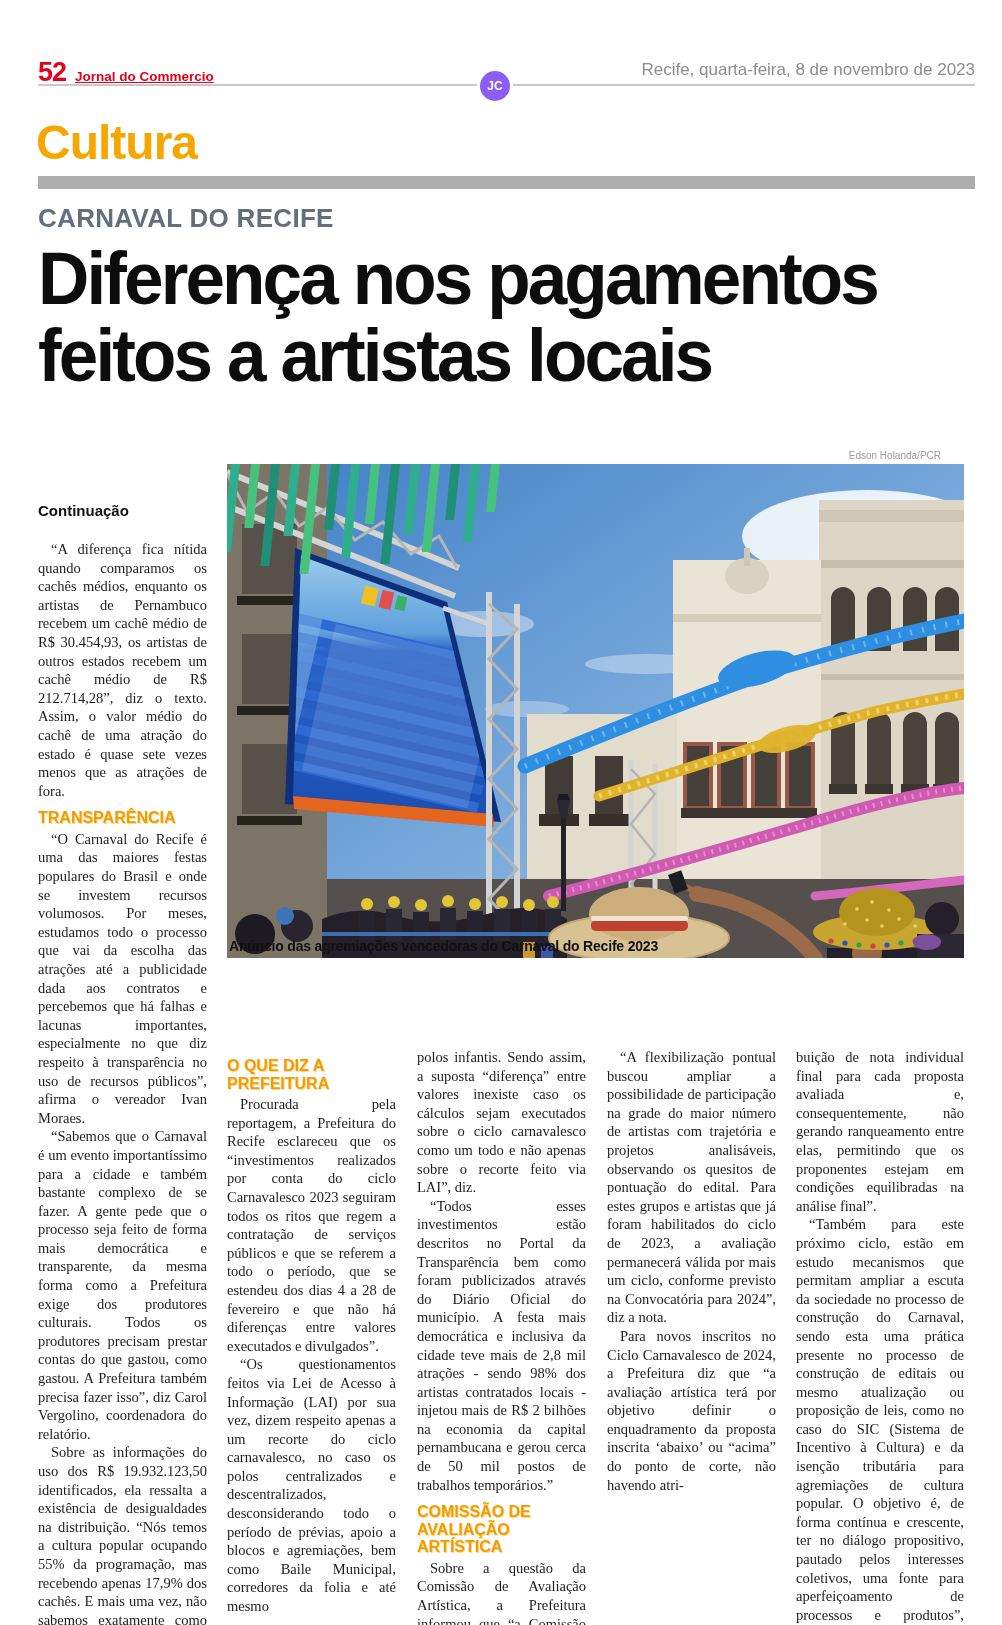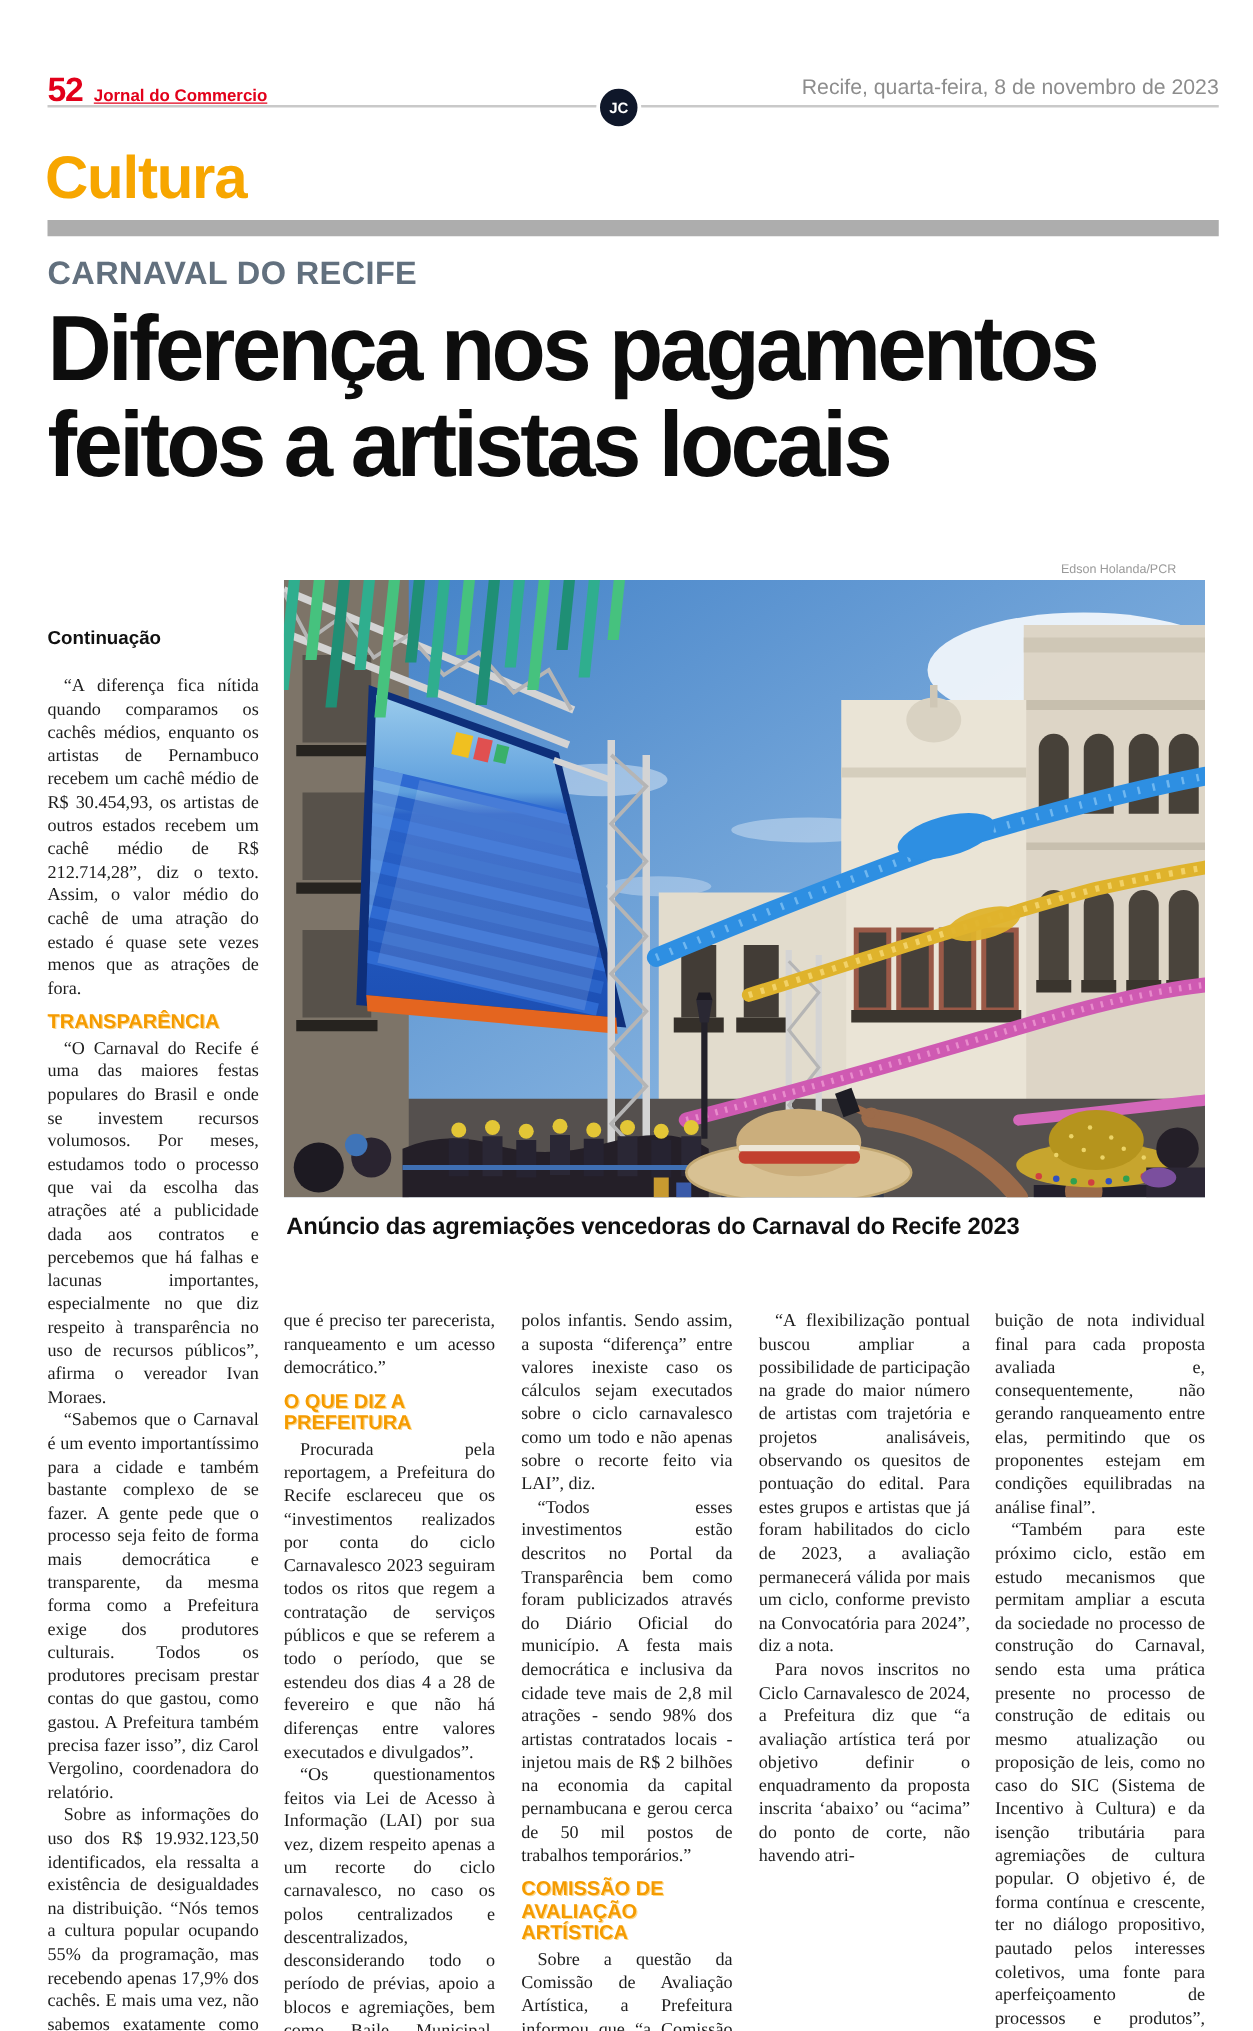--- a/index.html
+++ b/index.html
@@ -5,40 +5,40 @@
   html,body{margin:0;padding:0;background:#ffffff;}
   .page{position:relative;width:1002px;height:1625px;background:#fff;overflow:hidden;
         font-family:"Liberation Sans",sans-serif;color:#1d1d1d;padding-left:11px;}
 
   
   .hdr-left{position:absolute;left:38px;top:57px;display:flex;align-items:baseline;gap:9px;color:#E2001A;}
   .hdr-pagenum{font-size:27px;font-weight:800;letter-spacing:-1px;}
   .hdr-paper{font-size:13.5px;font-weight:700;text-decoration:underline;}
   .hdr-rule{position:absolute;left:38px;right:38px;top:84px;height:2px;background:#c9c9c9;}
   .jc-logo{position:absolute;left:477px;top:68px;width:30px;height:30px;border-radius:50%;
-           background:#0f172a;color:#fff;font-weight:800;font-size:12px;display:flex;
+           background:#8b5cf6;color:#fff;font-weight:800;font-size:12px;display:flex;
            align-items:center;justify-content:center;border:3px solid #fff;z-index:2;}
   .hdr-date{position:absolute;right:38px;top:60px;color:#8d8d8d;font-size:17px;}
 
   
   .section-title{position:absolute;left:36px;top:100px;font-size:48px;font-weight:800;
                  color:#F7A600;letter-spacing:-1px;margin-top:15px;}
   .section-bar{position:absolute;left:38px;right:38px;top:176px;height:13px;background:#ADADAD;}
   .kicker{position:absolute;left:38px;top:203px;font-size:26px;font-weight:700;color:#62707E;
           letter-spacing:.3px;}
 
   
   .headline{position:absolute;left:38px;top:240px;font-size:74px;line-height:77px;font-weight:700;
             color:#0d0d0d;letter-spacing:-3px;transform:scaleX(.96);transform-origin:left top;
             white-space:nowrap;}
 
   
   .photo-credit{position:absolute;top:450px;right:72px;font-size:10px;color:#9a9a9a;}
   .photo-figure{position:absolute;left:227px;top:464px;width:737px;height:494px;overflow:hidden;}
-  .photo-caption{position:absolute;left:229px;top:971px;width:737px;font-size:19px;font-weight:700;
+  .photo-caption{position:absolute;left:229px;top:938px;width:737px;font-size:14px;font-weight:700;
                  color:#101010;letter-spacing:-.2px;}
 
   
   .col{position:absolute;width:169px;text-align:justify;margin-top:40px;}
   .col-0{left:38px;top:462px;}
   .col-1{left:227px;top:1008px;}
   .col-2{left:417px;top:1008px;}
   .col-3{left:607px;top:1008px;}
   .col-4{left:796px;top:1008px;width:168px;}
   .body-p{margin:0;font-family:"Liberation Serif",serif;font-size:14.5px;line-height:18.6px;
@@ -295,21 +295,20 @@
 
   <div class="col col-0">
       <p class="cont-label">Continuação</p>
       <p class="body-p indent">“A diferença fica nítida quando comparamos os cachês médios, enquanto os artistas de Pernambuco recebem um cachê médio de R$ 30.454,93, os artistas de outros estados recebem um cachê médio de R$ 212.714,28”, diz o texto. Assim, o valor médio do cachê de uma atração do estado é quase sete vezes menos que as atrações de fora.</p>
       <h3 class="subhead">TRANSPARÊNCIA</h3>
       <p class="body-p indent">“O Carnaval do Recife é uma das maiores festas populares do Brasil e onde se investem recursos volumosos. Por meses, estudamos todo o processo que vai da escolha das atrações até a publicidade dada aos contratos e percebemos que há falhas e lacunas importantes, especialmente no que diz respeito à transparência no uso de recursos públicos”, afirma o vereador Ivan Moraes.</p>
       <p class="body-p indent">“Sabemos que o Carnaval é um evento importantíssimo para a cidade e também bastante complexo de se fazer. A gente pede que o processo seja feito de forma mais democrática e transparente, da mesma forma como a Prefeitura exige dos produtores culturais. Todos os produtores precisam prestar contas do que gastou, como gastou. A Prefeitura também precisa fazer isso”, diz Carol Vergolino, coordenadora do relatório.</p>
       <p class="body-p indent">Sobre as informações do uso dos R$ 19.932.123,50 identificados, ela ressalta a existência de desigualdades na distribuição. “Nós temos a cultura popular ocupando 55% da programação, mas recebendo apenas 17,9% dos cachês. E mais uma vez, não sabemos exatamente como essas pessoas são escolhidas. Acreditamos</p>
     </div>
   <div class="col col-1">
-      <p class="body-p">que é preciso ter parecerista, ranqueamento e um acesso democrático.”</p>
       <h3 class="subhead">O QUE DIZ A PREFEITURA</h3>
       <p class="body-p indent">Procurada pela reportagem, a Prefeitura do Recife esclareceu que os “investimentos realizados por conta do ciclo Carnavalesco 2023 seguiram todos os ritos que regem a contratação de serviços públicos e que se referem a todo o período, que se estendeu dos dias 4 a 28 de fevereiro e que não há diferenças entre valores executados e divulgados”.</p>
       <p class="body-p indent">“Os questionamentos feitos via Lei de Acesso à Informação (LAI) por sua vez, dizem respeito apenas a um recorte do ciclo carnavalesco, no caso os polos centralizados e descentralizados, desconsiderando todo o período de prévias, apoio a blocos e agremiações, bem como Baile Municipal, corredores da folia e até mesmo</p>
     </div>
   <div class="col col-2">
       <p class="body-p">polos infantis. Sendo assim, a suposta “diferença” entre valores inexiste caso os cálculos sejam executados sobre o ciclo carnavalesco como um todo e não apenas sobre o recorte feito via LAI”, diz.</p>
       <p class="body-p indent">“Todos esses investimentos estão descritos no Portal da Transparência bem como foram publicizados através do Diário Oficial do município. A festa mais democrática e inclusiva da cidade teve mais de 2,8 mil atrações - sendo 98% dos artistas contratados locais - injetou mais de R$ 2 bilhões na economia da capital pernambucana e gerou cerca de 50 mil postos de trabalhos temporários.”</p>
       <h3 class="subhead">COMISSÃO DE AVALIAÇÃO ARTÍSTICA</h3>
       <p class="body-p indent">Sobre a questão da Comissão de Avaliação Artística, a Prefeitura informou que “a Comissão instituída tomou uma de-</p>
     </div>

